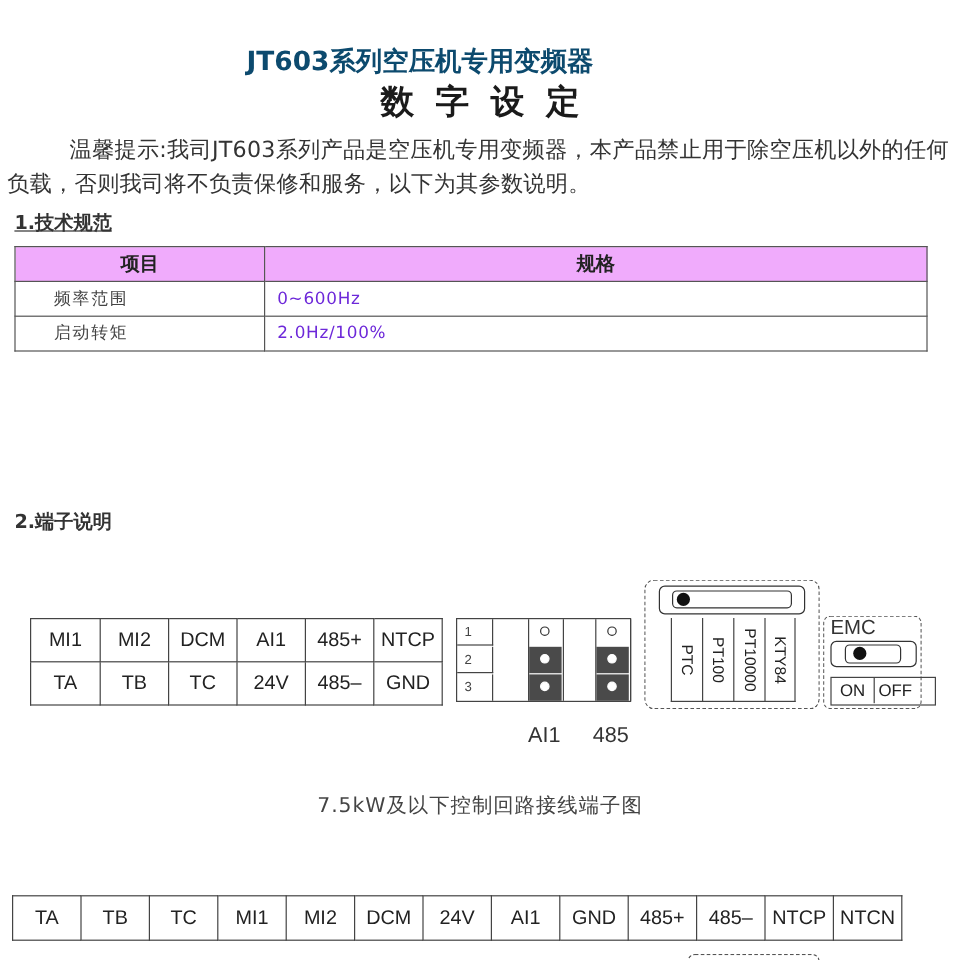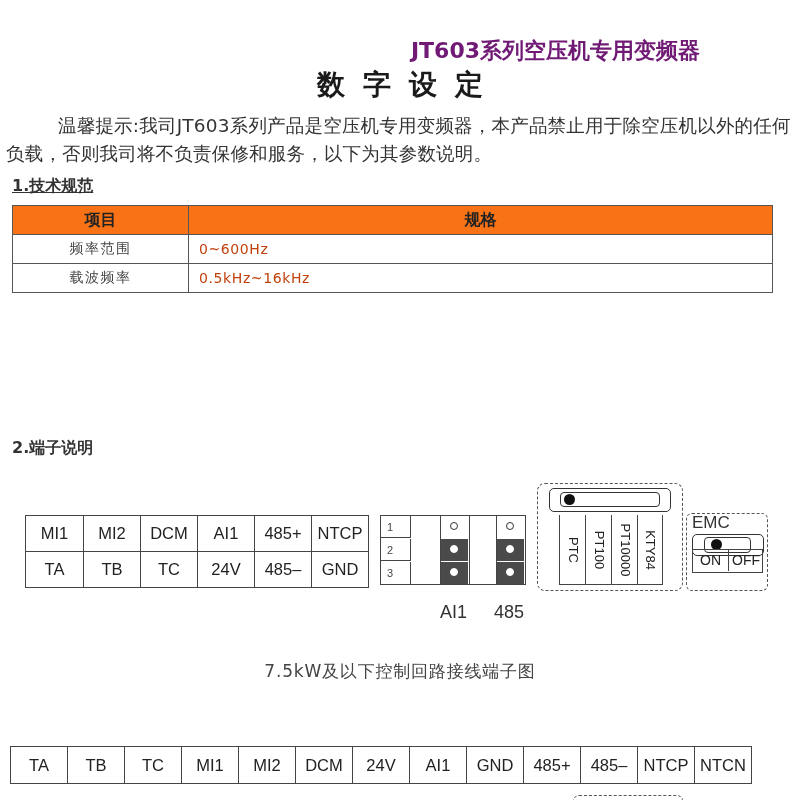--- a/index.html
+++ b/index.html
@@ -1,26 +1,26 @@
 <!DOCTYPE html>
 <html><head>
 <meta charset="utf-8">
 <style>
   html,body{margin:0;padding:0;background:#fff;}
   body{width:800px;height:800px;position:relative;overflow:hidden;font-family:"DejaVu Sans",sans-serif;color:#222;}
   .abs{position:absolute;}
-  .title1{left:0;width:700px;top:36px;text-align:right;font-size:22px;font-weight:bold;letter-spacing:0px;color:#701a75;}
+  .title1{left:0;width:700px;top:36px;text-align:center;font-size:22px;font-weight:bold;letter-spacing:0px;color:#0c4a6e;}
   .title2{left:0;width:800px;top:66px;text-align:center;font-size:28px;font-weight:bold;letter-spacing:18px;color:#1a1a1a;padding-left:18px;box-sizing:border-box;}
   .intro{left:6px;width:790px;top:112px;font-size:18.5px;line-height:28px;color:#333;text-indent:52px;letter-spacing:0.2px;}
   .sec{left:12px;font-size:16px;font-weight:bold;color:#333;}
   table.spec{position:absolute;left:12px;top:205px;width:761px;border-collapse:collapse;font-size:14px;}
   table.spec th,table.spec td{border:1.5px solid #555;height:28px;padding:0;}
-  table.spec th{background:#f97316;font-size:16px;font-weight:bold;color:#222;}
-  table.spec td.k{width:175px;text-align:center;color:#444;letter-spacing:1.5px;}
-  table.spec td.v{padding-left:10px;color:#c2410c;letter-spacing:0.6px;}
+  table.spec th{background:#f0abfc;font-size:16px;font-weight:bold;color:#222;}
+  table.spec td.k{width:175px;color:#444;letter-spacing:1.5px;padding-left:32px;}
+  table.spec td.v{padding-left:10px;color:#6d28d9;letter-spacing:0.6px;}
   table.term{position:absolute;border-collapse:collapse;font-family:"Liberation Sans",sans-serif;}
   table.term td{border:1.5px solid #444;text-align:center;color:#222;padding:0;}
   .t1{left:25px;top:515px;font-size:16.5px;}
   .t1 td{height:35px;}
   .t2{left:10px;top:746px;font-size:16.5px;}
   .t2 td{height:36px;}
   .jumper{left:380px;top:515px;width:146px;height:70px;border:1.5px solid #444;box-sizing:border-box;}
   .jnum{position:absolute;left:0;width:30px;height:22px;border-right:1.5px solid #444;font-size:11px;color:#444;font-family:"Liberation Sans",sans-serif;padding-left:6px;box-sizing:border-box;line-height:22px;}
   .jcol{position:absolute;top:0;width:30px;height:68px;border-left:1.5px solid #444;border-right:1.5px solid #444;box-sizing:border-box;}
   .pin{position:absolute;left:0;width:27px;height:22px;box-sizing:border-box;}
@@ -48,27 +48,27 @@
   <tbody>
       <tr>
     <th style="width:175px;">项目</th>
     <th>规格</th>
   </tr>
   <tr>
     <td class="k">频率范围</td>
     <td class="v">0~600Hz</td>
   </tr>
   <tr>
-    <td class="k">载波频率</td>
-    <td class="v">0.5kHz~16kHz</td>
+    <td class="k">启动转矩</td>
+    <td class="v">2.0Hz/100%</td>
   </tr>
 </tbody>
   </table>
 
-<div class="abs sec" style="top:425px;margin-top:13px;">2.端子说明</div>
+<div class="abs sec" style="top:425px;">2.端子说明</div>
 
 <table class="term t1">
   <tbody>
       <tr>
     <td style="width:57px">MI1</td>
     <td style="width:56px">MI2</td>
     <td style="width:56px">DCM</td>
     <td style="width:56px">AI1</td>
     <td style="width:56px">485+</td>
     <td style="width:56px">NTCP</td>
@@ -136,21 +136,21 @@
     </div>
 </div>
 
 <div class="abs dash" style="left:686px;top:513px;width:82px;height:78px;border-radius:6px;"></div>
 <div class="abs" style="left:692px;top:513px;font-family:'Liberation Sans',sans-serif;font-size:17px;color:#333;">EMC</div>
 <div class="abs slider" style="left:692px;top:534px;width:72px;height:22px;">
   <div class="abs slider" style="left:11px;top:2px;width:47px;height:16px;border-radius:4px;">
     <div class="knob" style="left:6px;top:1px;"></div>
   </div>
 </div>
-<div class="abs" style="left:692px;top:549px;width:71px;height:24px;border:1.5px solid #444;box-sizing:border-box;font-family:'Liberation Sans',sans-serif;font-size:14px;color:#222;">
+<div class="abs" style="left:692px;top:564px;width:88px;height:24px;border:1.5px solid #444;box-sizing:border-box;font-family:'Liberation Sans',sans-serif;font-size:14px;color:#222;">
   <span class="abs" style="left:0;top:0;width:35px;height:21px;line-height:21px;text-align:center;border-right:1.5px solid #444;">ON</span>
   <span class="abs" style="left:36px;top:0;width:34px;height:21px;line-height:21px;text-align:center;">OFF</span>
 </div>
 
 <div class="abs caption">7.5kW及以下控制回路接线端子图</div>
 
 <table class="term t2">
   <tbody>
       <tr>
     <td style="width:56px">TA</td>

